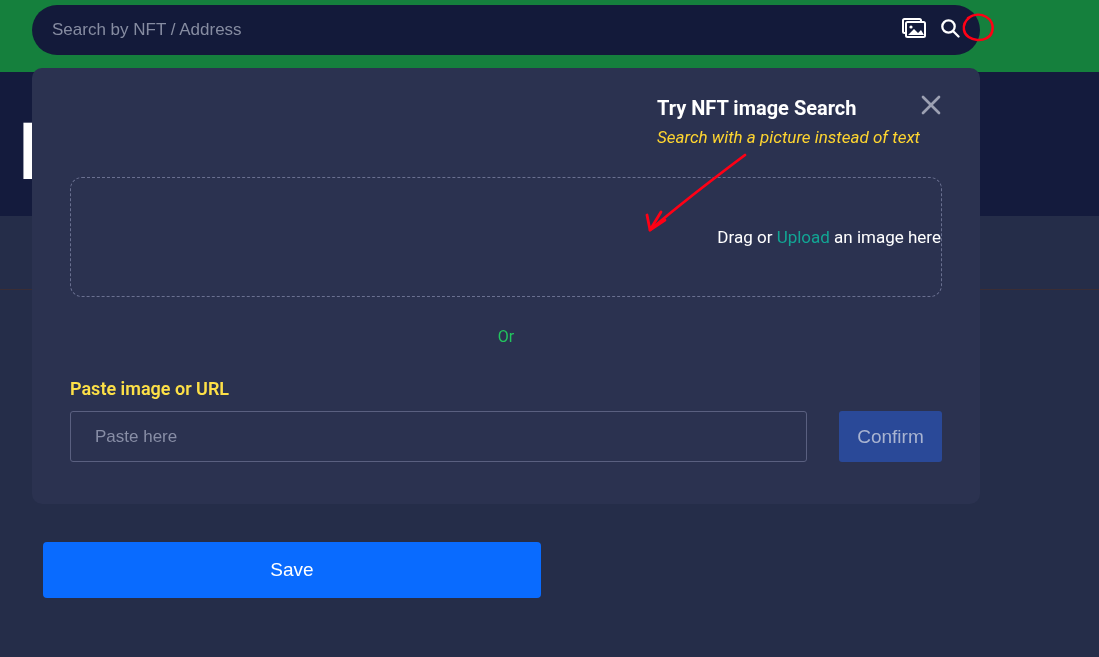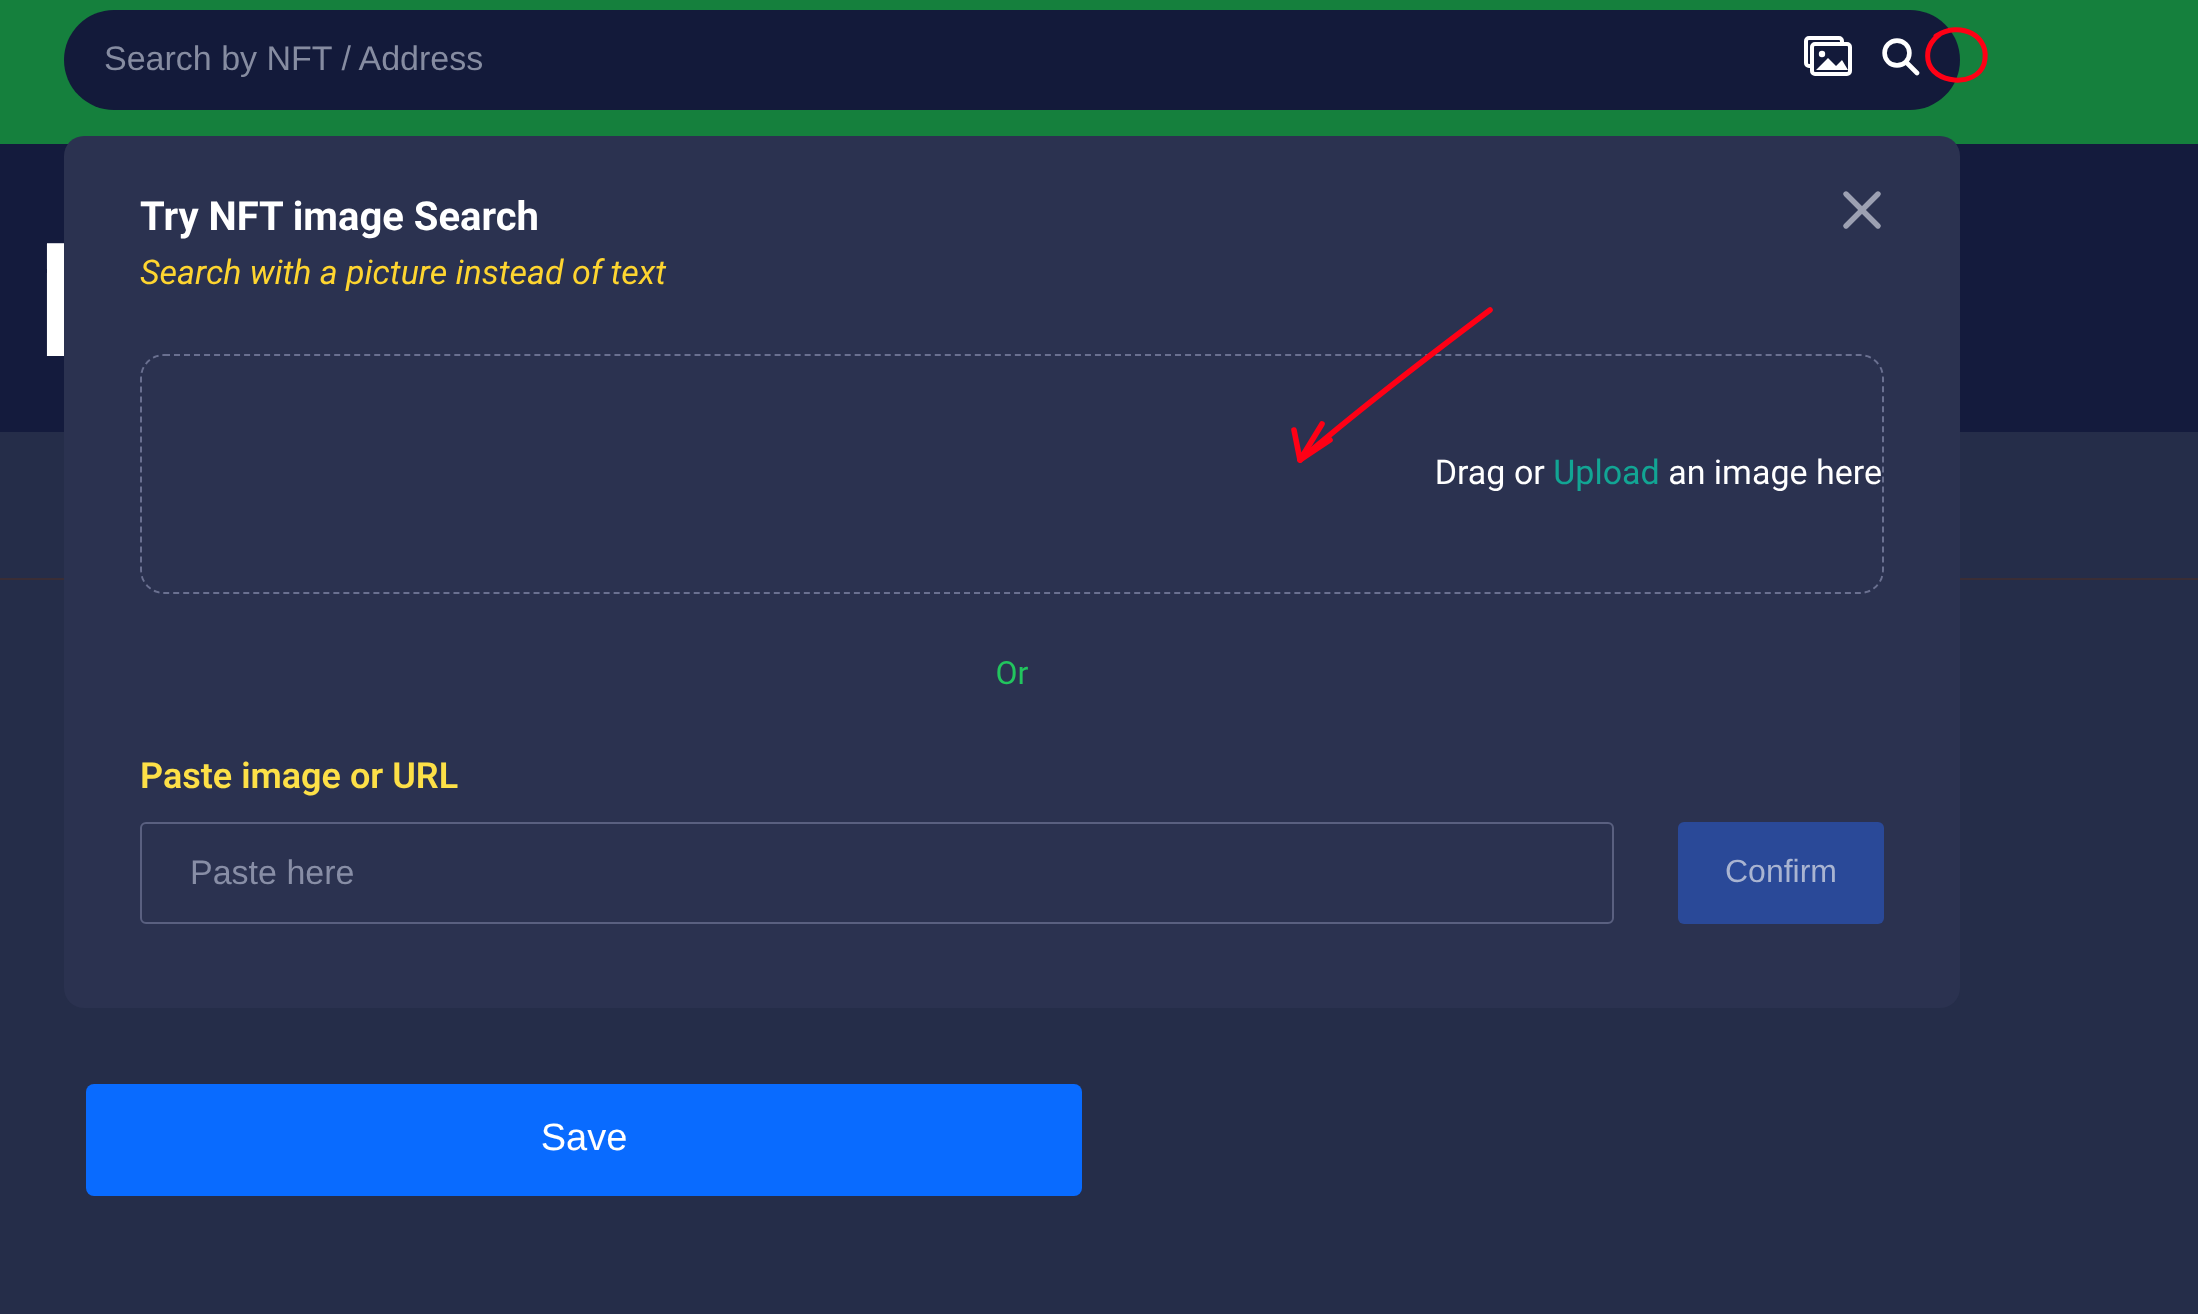--- a/index.html
+++ b/index.html
@@ -83,21 +83,21 @@
       top: 68px;
       left: 32px;
       width: 948px;
       height: 436px;
       background: #2b3250;
       border-radius: 10px;
       padding: 28px 38px;
     }
     .modal-head {
       display: flex;
-      justify-content: space-between;
+      justify-content: flex-end;
       align-items: flex-start;
     }
     .modal-title {
       color: #fff;
       font-size: 20px;
       font-weight: 700;
     }
     .modal-sub {
       color: #fed530;
       font-size: 17px;
@@ -150,21 +150,21 @@
       outline: none;
     }
     .paste-input::placeholder { color: #888ea6; }
     .confirm {
       width: 103px;
       height: 51px;
       background: #2a4998;
       border: none;
       border-radius: 3px;
       color: #a9b4d1;
-      font-size: 16px;
+      font-size: 19px;
       cursor: pointer;
     }
     .save {
       position: absolute;
       top: 542px;
       left: 43px;
       width: 498px;
       height: 56px;
       background: #096bff;
       color: #fff;

